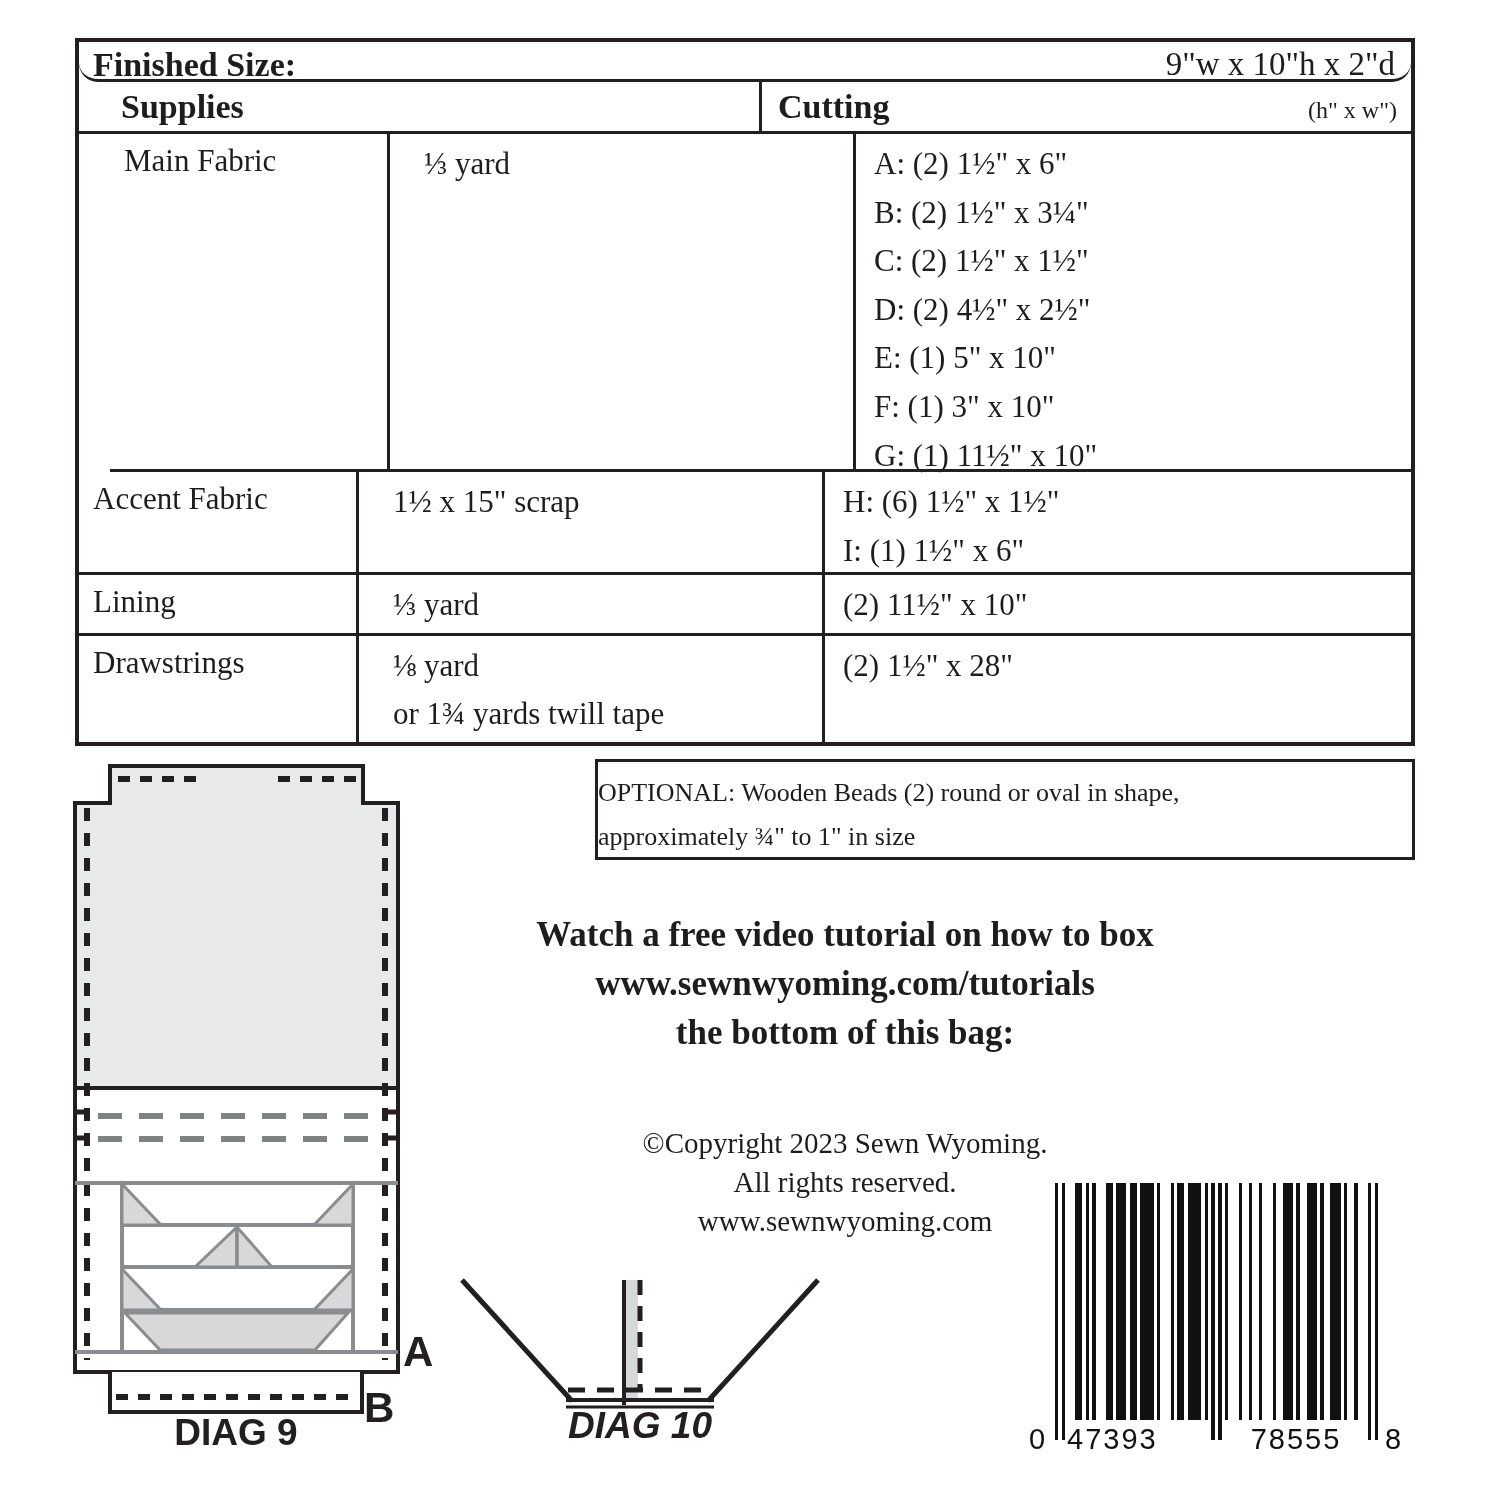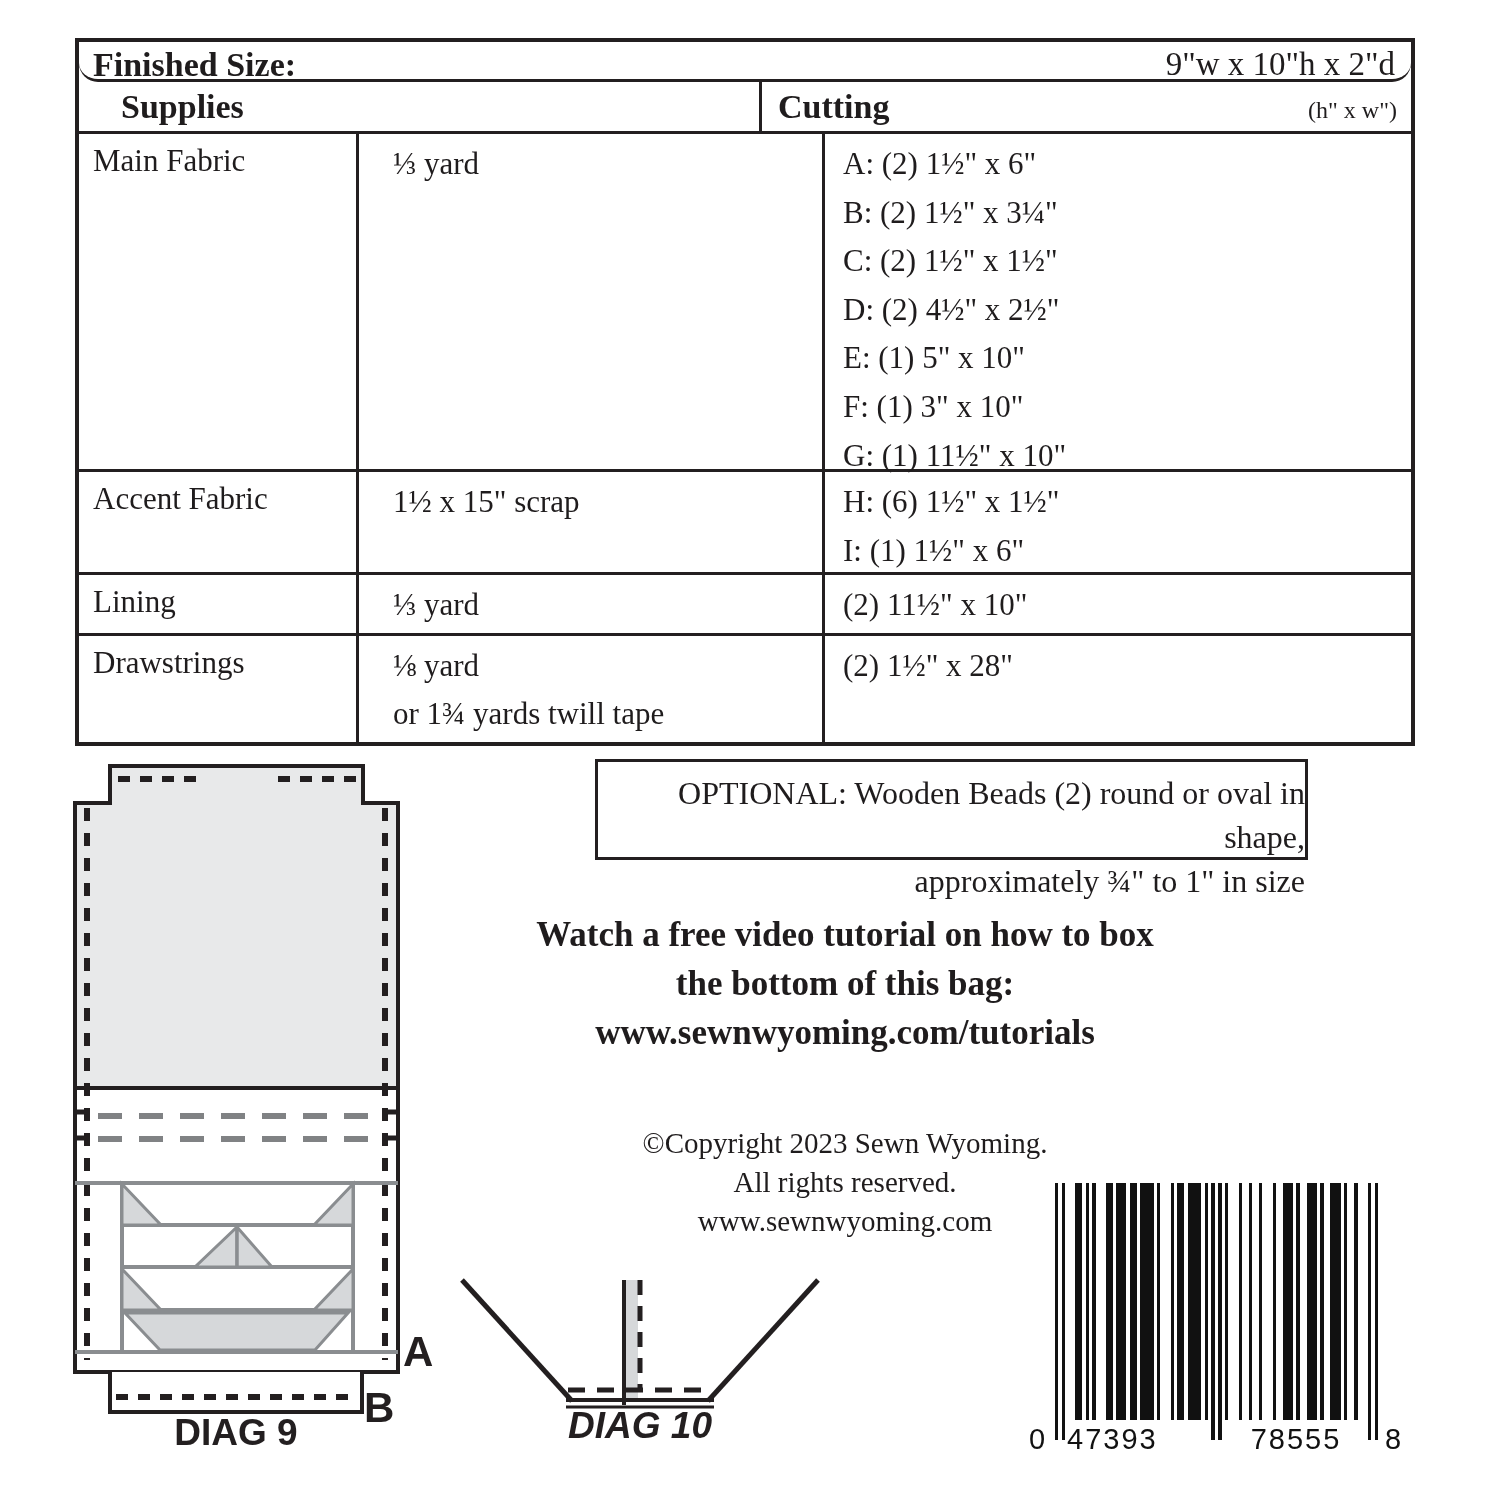--- a/index.html
+++ b/index.html
@@ -11,44 +11,44 @@
 
   
   .main-table {
     position:absolute; left:75px; top:38px; width:1340px;
     border:4px solid #231f20; background:#ffffff;
   }
   .trow { display:flex; border-bottom:3px solid #231f20; }
   .trow:last-child { border-bottom:none; }
   .r-finished { height:40px; align-items:center; justify-content:space-between; padding:8px 16px 0 14px;border-radius:19px; }
   .r-header   { height:52px; }
-  .r-main     { height:338px; }
+  .r-main     { height:338px;margin-left:31px; }
   .r-accent   { height:103px; }
   .r-lining   { height:61px; }
   .r-draw     { height:106px; }
   .fs-label { font-weight:bold; font-size:34px; }
   .fs-value { font-size:33px; }
   .hcell-supplies {
     width:683px; border-right:3px solid #231f20; display:flex; align-items:center;
     padding-left:42px; font-weight:bold; font-size:34px;
   }
   .hcell-cutting {
     flex:1; display:flex; align-items:baseline; justify-content:space-between;
     padding:6px 14px 0 16px; font-weight:bold; font-size:34px;
   }
   .unit-note { font-weight:normal; font-size:24px; }
   .c-name   { width:280px; border-right:3px solid #231f20; padding:9px 6px 0 14px; font-size:31px; }
   .c-amount { width:466px; border-right:3px solid #231f20; padding:6px 6px 0 34px; font-size:31px; line-height:48px; }
   .c-cut    { flex:1; padding:6px 6px 0 18px; font-size:31px; line-height:48.6px; }
 
   
   .optional-box {
-    position:absolute; left:595px; top:759px; width:713px; height:101px;
-    border:3px solid #231f20; text-align:right; padding-top:9px;
-    font-size:32px; line-height:44px; background:#ffffff;
+    position:absolute; left:595px; top:759px; width:820px; height:101px;
+    border:3px solid #231f20; text-align:left; padding-top:9px;
+    font-size:26px; line-height:44px; background:#ffffff;
   }
 
   
   .tutorial {
     position:absolute; left:345px; top:910px; width:1000px; text-align:center;
     font-weight:bold; font-size:35px; line-height:49px;
   }
   .copyright {
     position:absolute; left:345px; top:1088px; width:1000px; text-align:center;
     font-size:29px; line-height:39px;margin-top:36px;
@@ -146,22 +146,22 @@
     </div>
   </div>
 
   <div class="optional-box">
     <div>OPTIONAL: Wooden Beads (2) round or oval in shape,</div>
     <div>approximately ¾" to 1" in size</div>
   </div>
 
   <div class="tutorial">
     <div>Watch a free video tutorial on how to box</div>
+    <div>www.sewnwyoming.com/tutorials</div>
     <div>the bottom of this bag:</div>
-    <div>www.sewnwyoming.com/tutorials</div>
   </div>
 
   <div class="copyright">
     <div>©Copyright 2023 Sewn Wyoming.</div>
     <div>All rights reserved.</div>
     <div>www.sewnwyoming.com</div>
   </div>
 
   <svg class="diag-svg" style="left:60px; top:760px;" width="400" height="700" viewBox="0 0 400 700">
 

